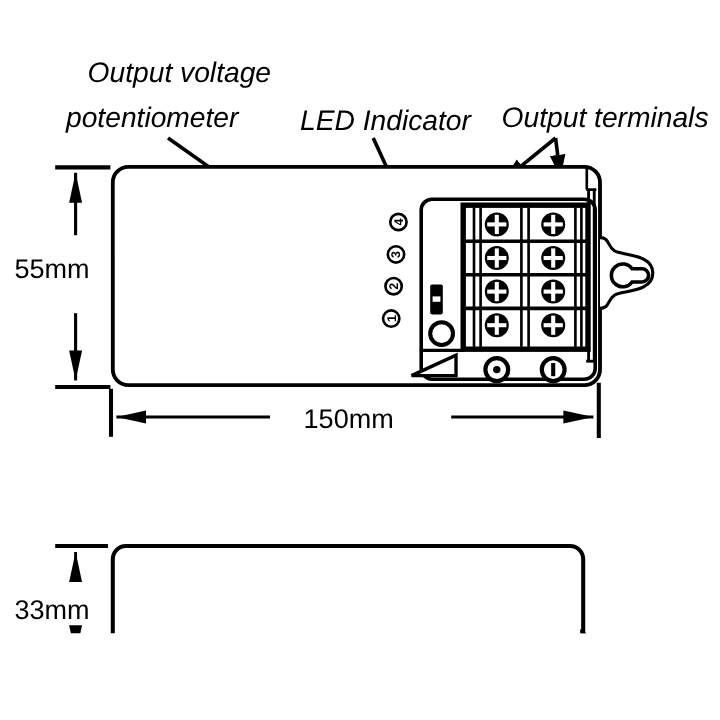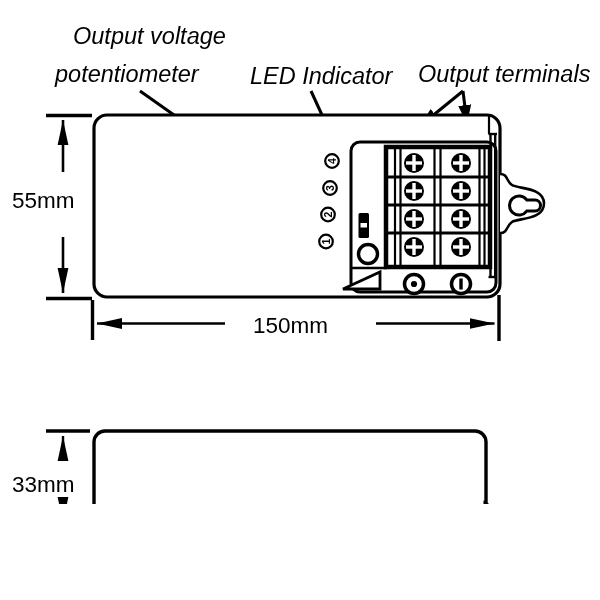--- a/index.html
+++ b/index.html
@@ -1,16 +1,16 @@
 <!DOCTYPE html>
 <html><head>
 <meta charset="utf-8">
 <style>
   html,body{margin:0;padding:0;background:#ffffff;}
-  .stage{width:600px;height:504px;position:relative;background:#ffffff;overflow:hidden;}
+  .stage{width:600px;height:504px;position:relative;background:#ffffff;overflow:hidden;margin-top:24px;}
   svg{display:block;}
   .lbl-italic{
     font-family:"Liberation Sans", sans-serif;
     font-style:italic;
     font-size:23.5px;
     fill:#000000;
   }
   .lbl-dim{
     font-family:"Liberation Sans", sans-serif;
     font-size:22.5px;

